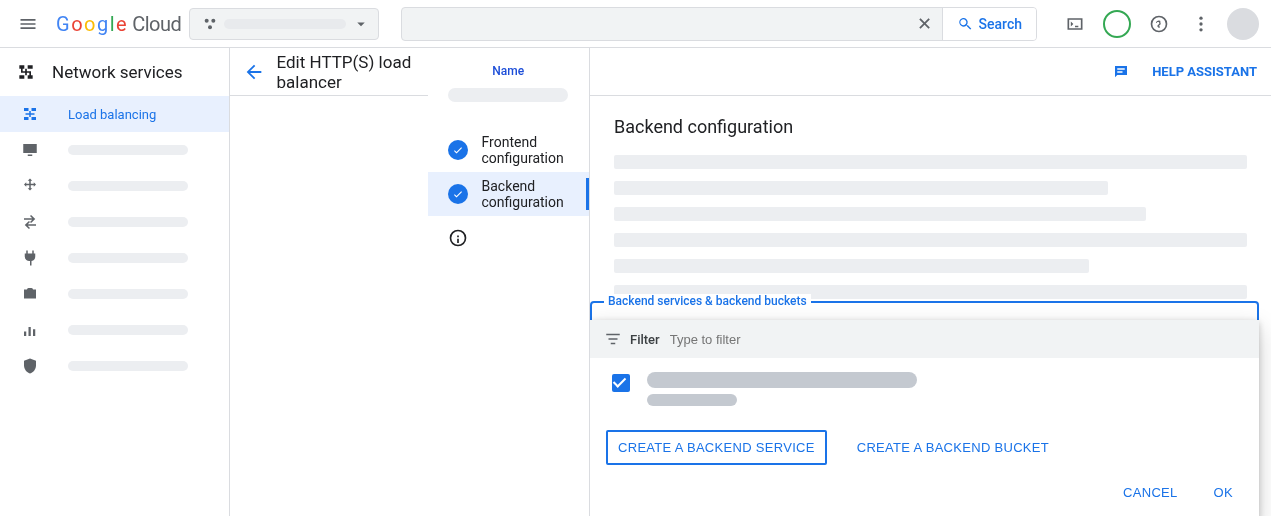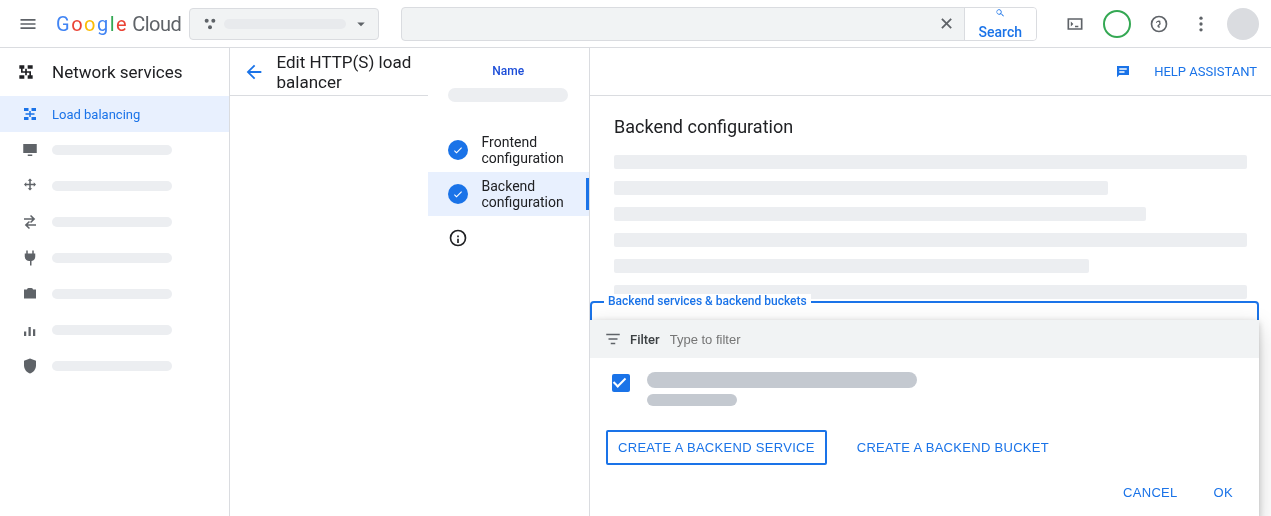--- a/index.html
+++ b/index.html
@@ -52,42 +52,41 @@
     overflow:hidden;
   }
   .searchbar input { flex:1; border:none; background:transparent; height:100%; padding:0 10px; outline:none; font-size:14px;}
   .searchbar .clear { width:34px; text-align:center; color:#5f6368; font-size:18px; cursor:pointer;}
   .searchbar .sbtn {
     display:flex; align-items:center; gap:6px;
     border-left:1px solid #dadce0;
     height:100%; padding:0 14px;
     color:#1a73e8; font-weight:500; font-size:14px;
     background:#fff;
-    flex-direction:column;
   }
   .topbar-right{ display:flex; align-items:center; gap:2px; margin-left:6px; }
   .avatar{ width:32px;height:32px;border-radius:50%;background:#dadce0; }
   .ring{ width:28px;height:28px;border:2px solid #34a853;border-radius:50%; background:#fff;}
   .green-ring-wrap{width:40px;height:40px;display:flex;align-items:center;justify-content:center;}
 
   
   .body-row { display:flex; height:calc(100% - 48px); }
   .sidebar {
     width:230px; border-right:1px solid #dadce0;
     display:flex; flex-direction:column;
     padding-top:0;
   }
   .sidebar-header{
     display:flex; align-items:center; gap:16px;
     height:48px; padding:0 16px;
     font-size:17px;
     border-bottom:1px solid transparent;
   }
   .nav-item{
-    display:flex; align-items:center; gap:12px;
+    display:flex; align-items:center; gap:28px;
     height:36px; padding:0 20px;
     color:#5f6368; font-size:13px;
     cursor:pointer;
   }
   .nav-item.active{
     background:#e8f0fe; color:#1a73e8;
     border-left:0;
   }
   .nav-item.active .nav-icon{ color:#1a73e8; }
   .nav-icon{ width:20px; display:flex; justify-content:center; color:#5f6368;}
@@ -136,21 +135,21 @@
 
   
   .rightpane{
     flex:1; position:relative; overflow:hidden;
   }
   .rp-tools{
     height:48px; display:flex; align-items:center; justify-content:flex-end;
     padding:0 14px;
     border-bottom:1px solid #dadce0;
   }
-  .help-link{ display:flex; align-items:center; gap:22px; color:#1a73e8; font-weight:400; font-size:13px; cursor:pointer;}
+  .help-link{ display:flex; align-items:center; gap:22px; color:#1a73e8; font-weight:700; font-size:13px; cursor:pointer;}
   .rp-body{ padding:20px 24px; }
   .rp-h1{ font-size:18px; font-weight:400; margin-bottom:18px;}
   .grey-line{ background:#eceef1; height:14px; border-radius:2px; margin-bottom:12px; }
 
   
   .dropdown{
     position:absolute;
     left:0; right:12px; top:254px;
     background:#fff;
     box-shadow:0 2px 6px rgba(0,0,0,.2), 0 8px 24px rgba(0,0,0,.18);

